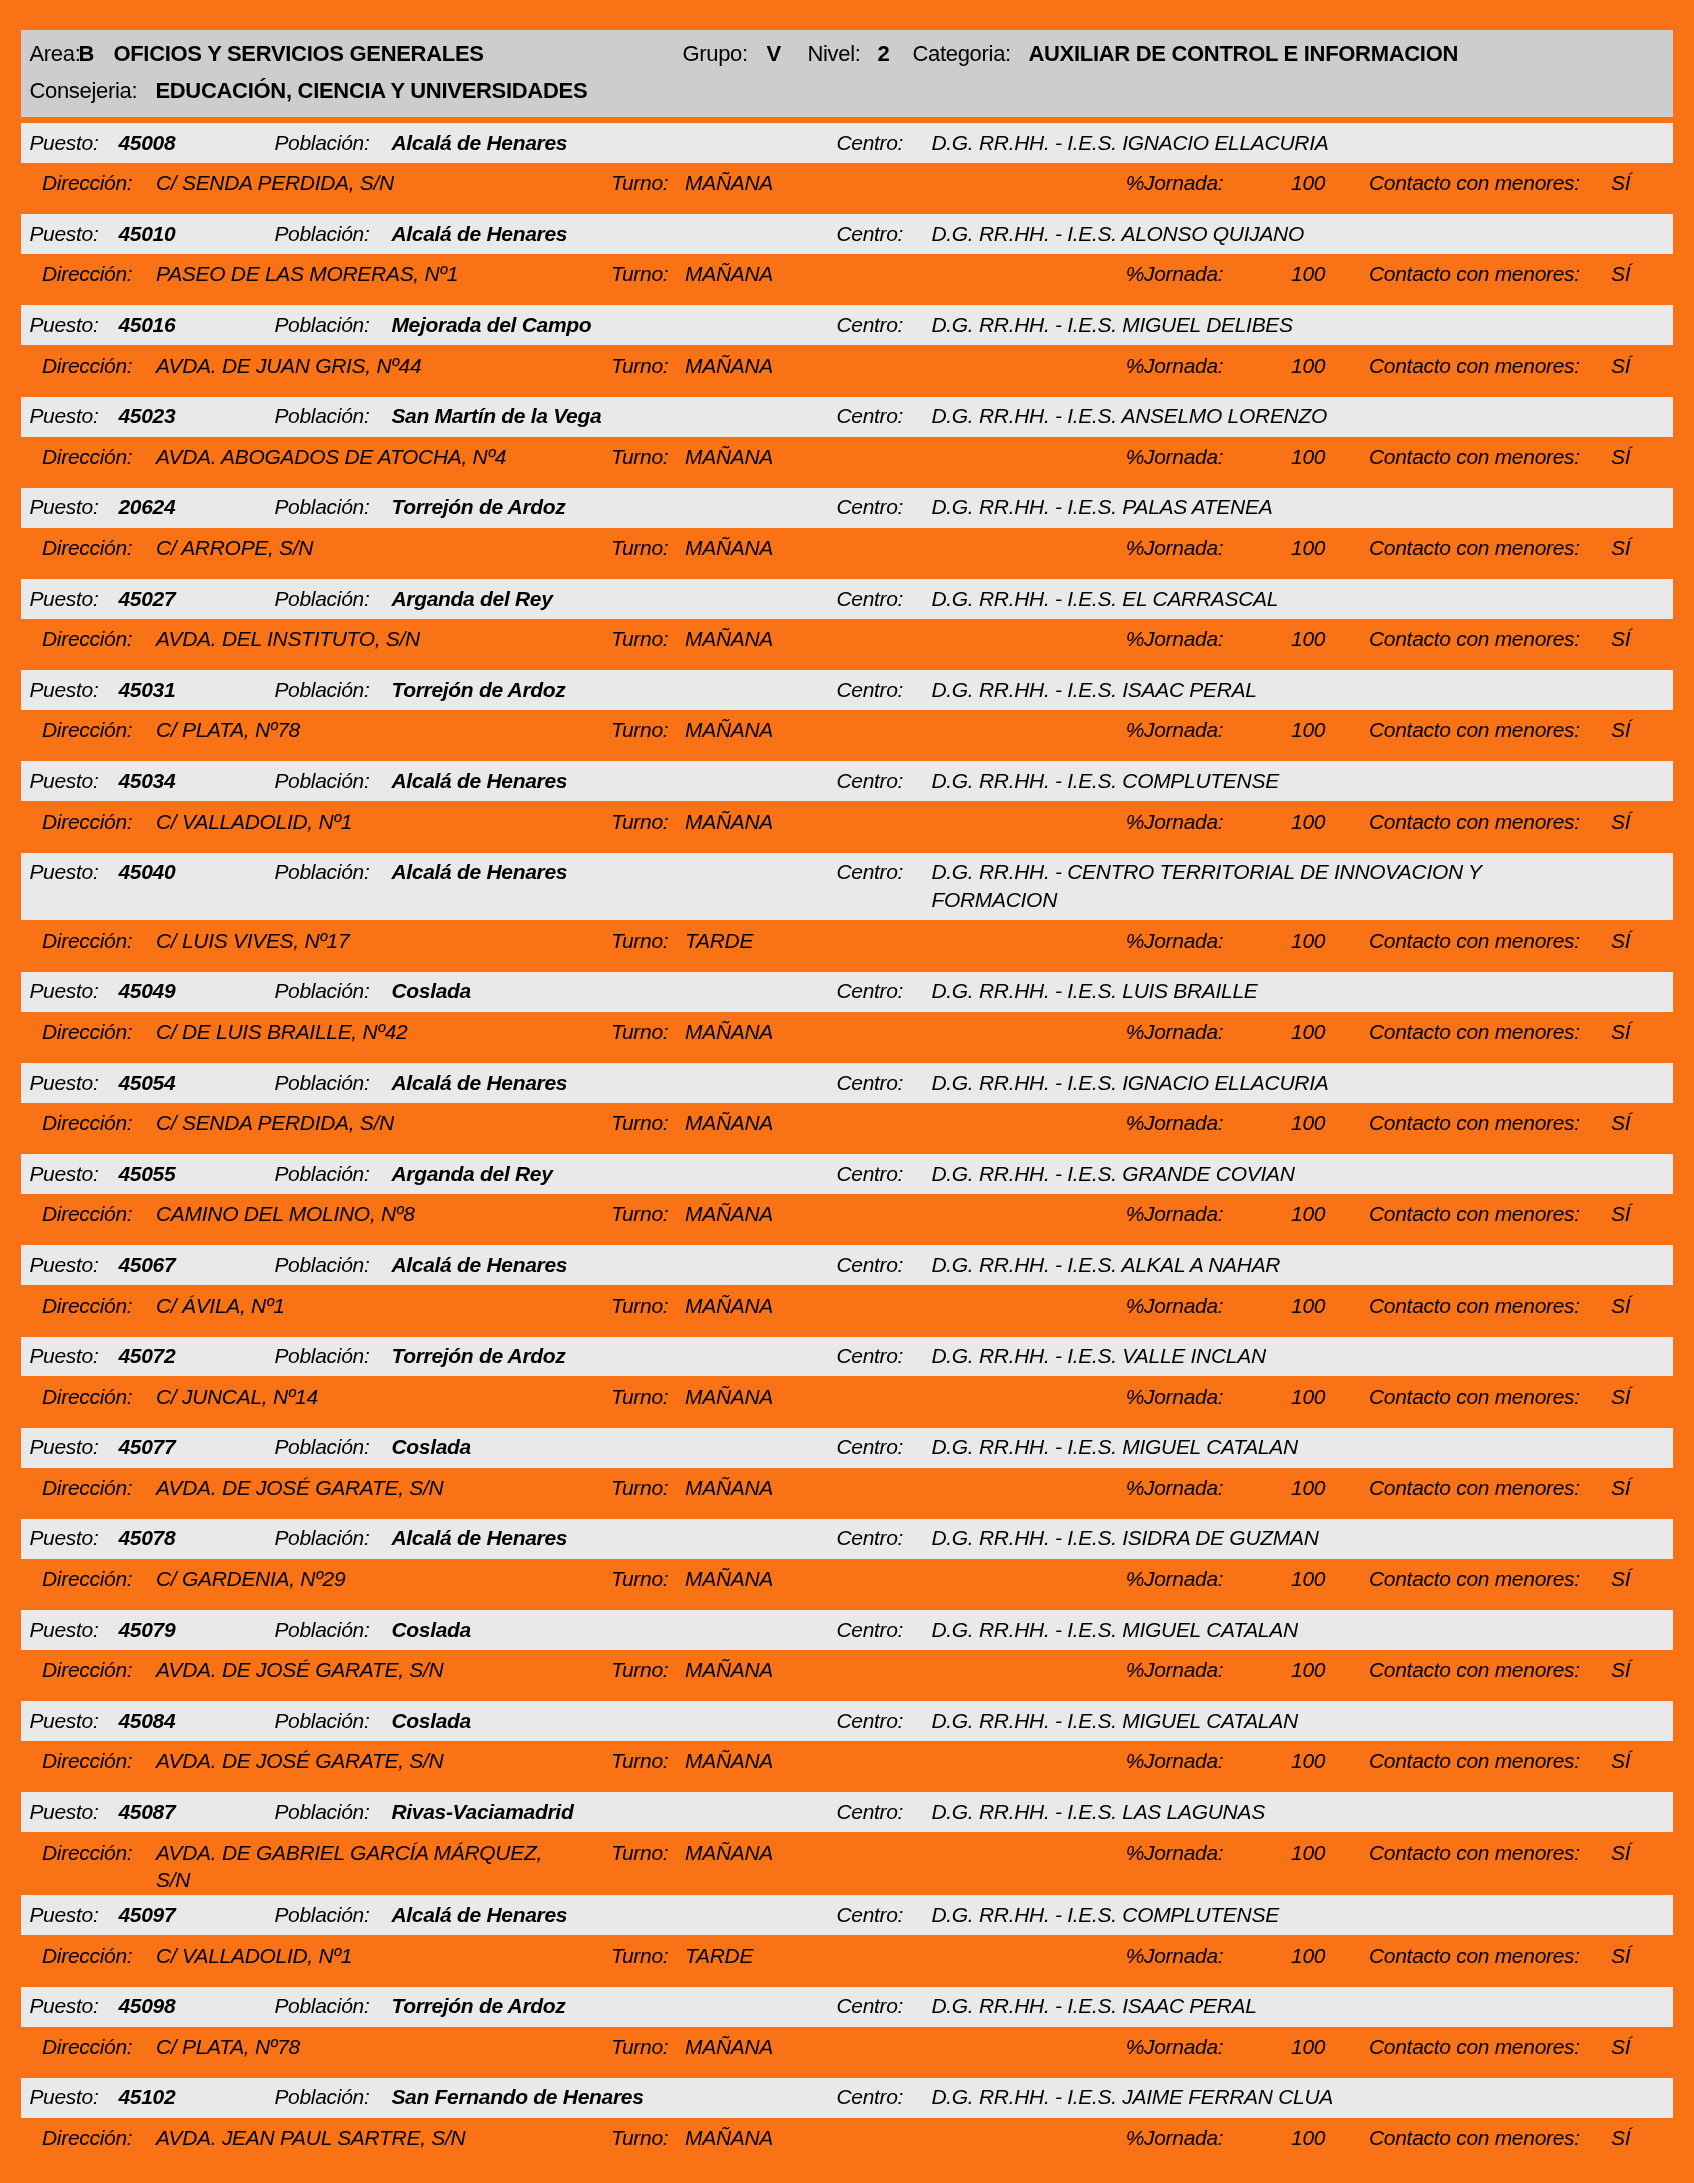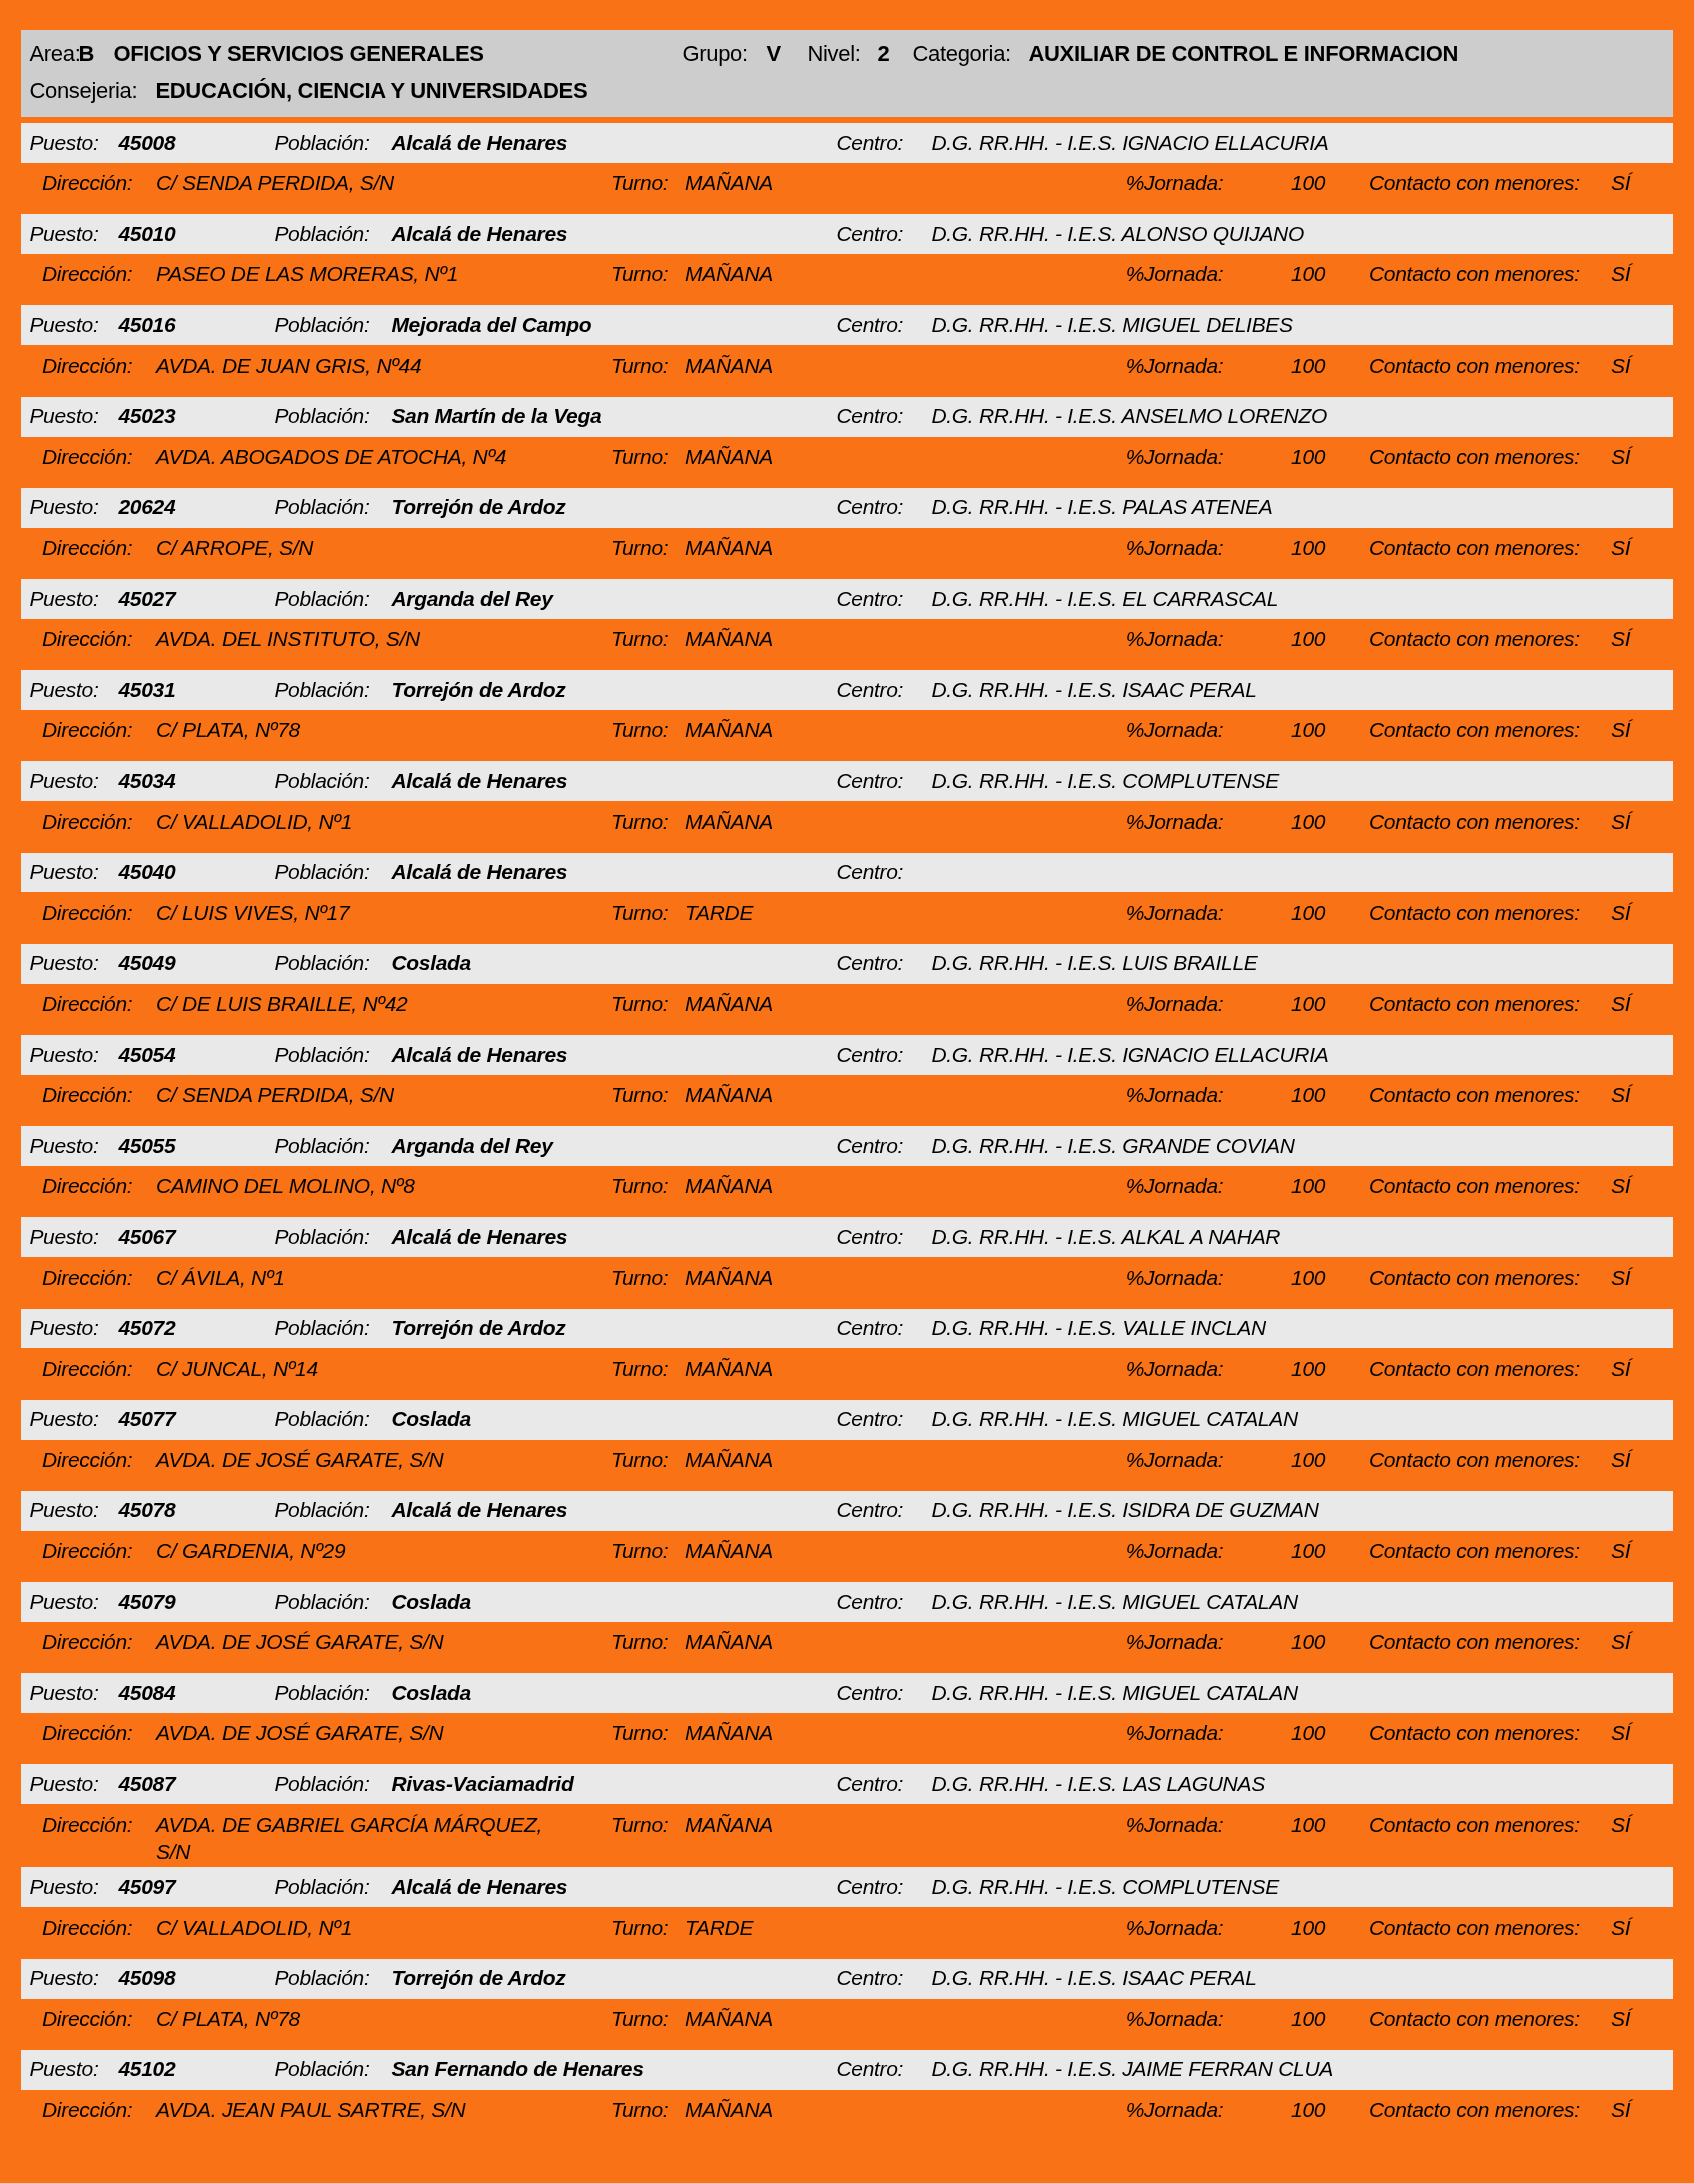--- a/index.html
+++ b/index.html
@@ -300,20 +300,24 @@
       </div>
     </div>
 
     <div class="entry">
       <div class="row-a">
         <span class="lbl">Puesto:</span>
         <span class="bold">45040</span>
         <span class="lbl">Población:</span>
         <span class="bold">Alcalá de Henares</span>
         <span class="lbl">Centro:</span>
+        <span>
+          <div class="line2">D.G. RR.HH. - CENTRO TERRITORIAL DE INNOVACION Y</div>
+          <div class="line2">FORMACION</div>
+        </span>
       </div>
       <div class="row-b">
         <span class="lbl">Dirección:</span>
         <span>
           <div class="line2">C/ LUIS VIVES, Nº17</div>
 
         </span>
         <span class="lbl">Turno:</span>
         <span>TARDE</span>
         <span class="lbl jor-lbl">%Jornada:</span>

